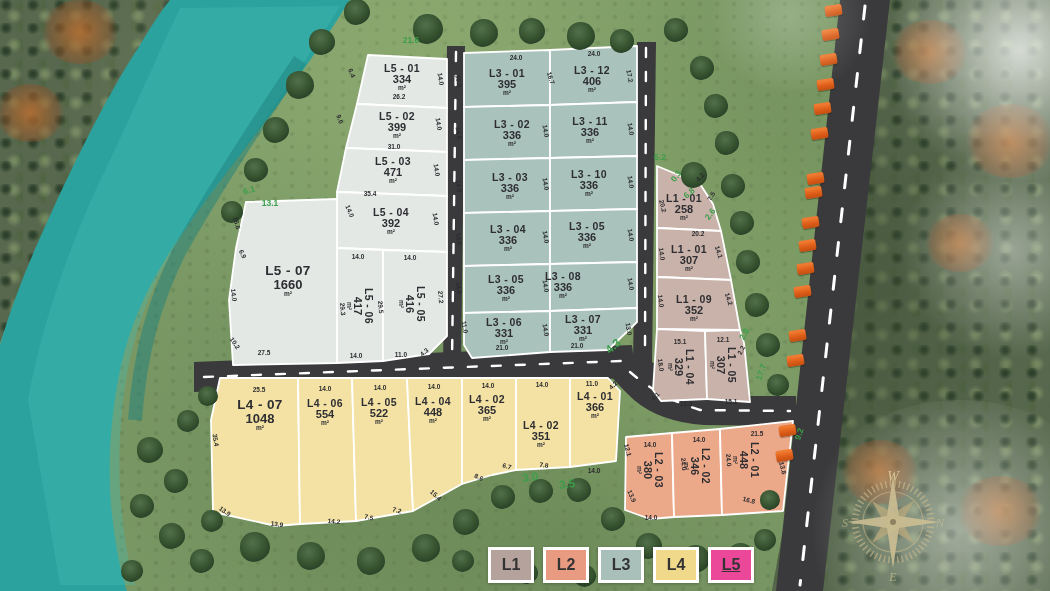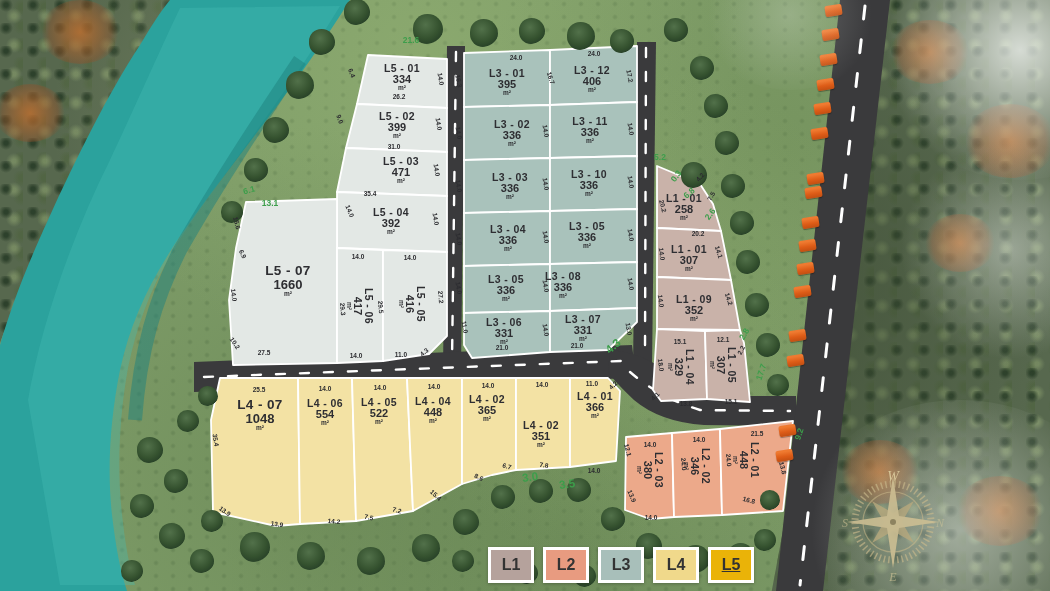--- a/index.html
+++ b/index.html
@@ -215,21 +215,21 @@
       <div class="lot-label" style="left: 402px; top: 77px;">
         <span class="nm">L5 - 01</span>
         <span class="ar">334</span>
         <span class="un">m²</span>
       </div>
       <div class="lot-label" style="left: 397px; top: 125px;">
         <span class="nm">L5 - 02</span>
         <span class="ar">399</span>
         <span class="un">m²</span>
       </div>
-      <div class="lot-label" style="left: 393px; top: 170px; margin-left: 8px;">
+      <div class="lot-label" style="left: 393px; top: 170px;">
         <span class="nm">L5 - 03</span>
         <span class="ar">471</span>
         <span class="un">m²</span>
       </div>
       <div class="lot-label" style="left: 391px; top: 221px;">
         <span class="nm">L5 - 04</span>
         <span class="ar">392</span>
         <span class="un">m²</span>
       </div>
       <div class="lot-label big" style="left: 288px; top: 280px;">
@@ -492,21 +492,21 @@
       </div>
       <div class="leg-box" style="background: rgb(232, 155, 128);">
         <span>L2</span>
       </div>
       <div class="leg-box" style="background: rgb(168, 191, 186);">
         <span>L3</span>
       </div>
       <div class="leg-box" style="background: rgb(240, 217, 139);">
         <span>L4</span>
       </div>
-      <div class="leg-box" style="background: #eab308; text-decoration: underline;">
+      <div class="leg-box" style="background: #ec4899; text-decoration: underline;">
         <span>L5</span>
       </div>
     </div>
 
   <svg id="compass" width="120" height="120">
     <circle cx="58" cy="58" r="38" fill="none" stroke="#c9b98b" stroke-width="7" stroke-dasharray="1.5 3" opacity=".7"></circle>
     <circle cx="58" cy="58" r="30" fill="none" stroke="#c9b98b" stroke-width="1.2" opacity=".6"></circle>
     <path d="M79,37 L67,58 L79,79 L58,67 L37,79 L49,58 L37,37 L58,49 Z" fill="#b7a87c" opacity=".85"></path>
     <path d="M58,12 L64,52 L104,58 L64,64 L58,104 L52,64 L12,58 L52,52 Z" fill="#cfc093" opacity=".95"></path>
     <circle cx="58" cy="58" r="3" fill="#8f835f"></circle>

